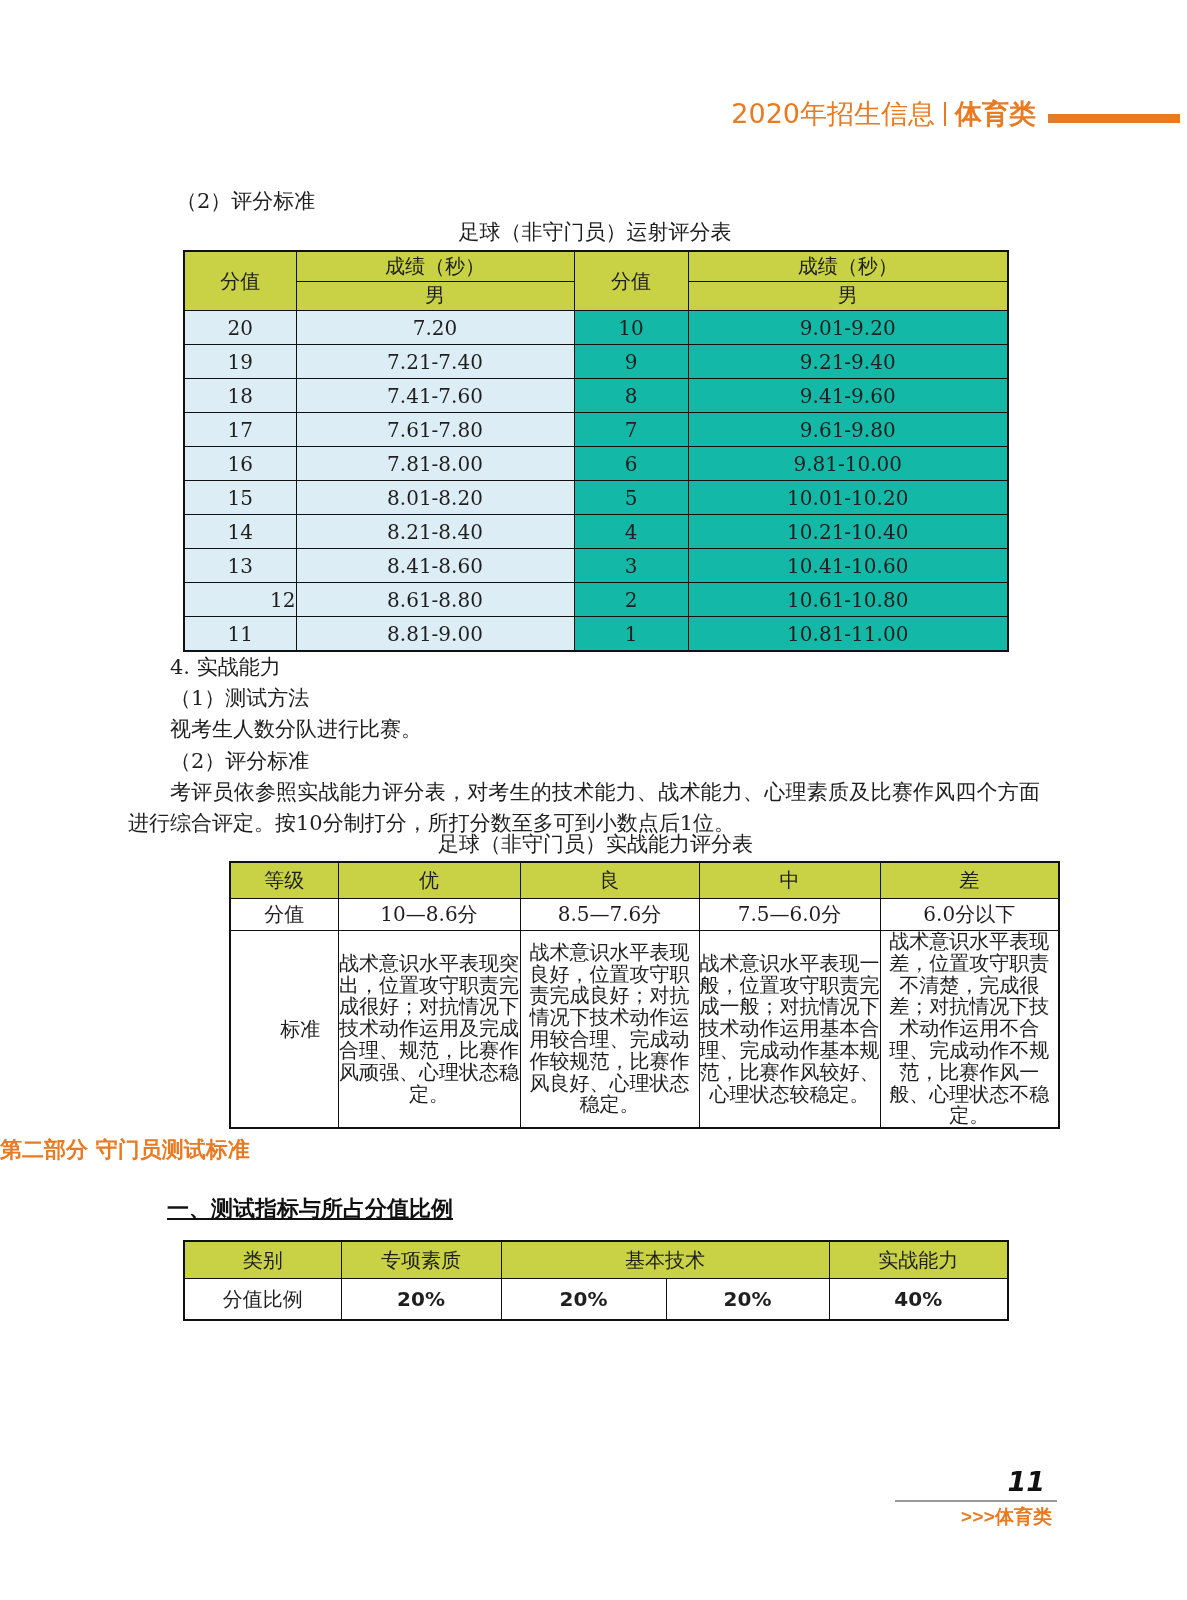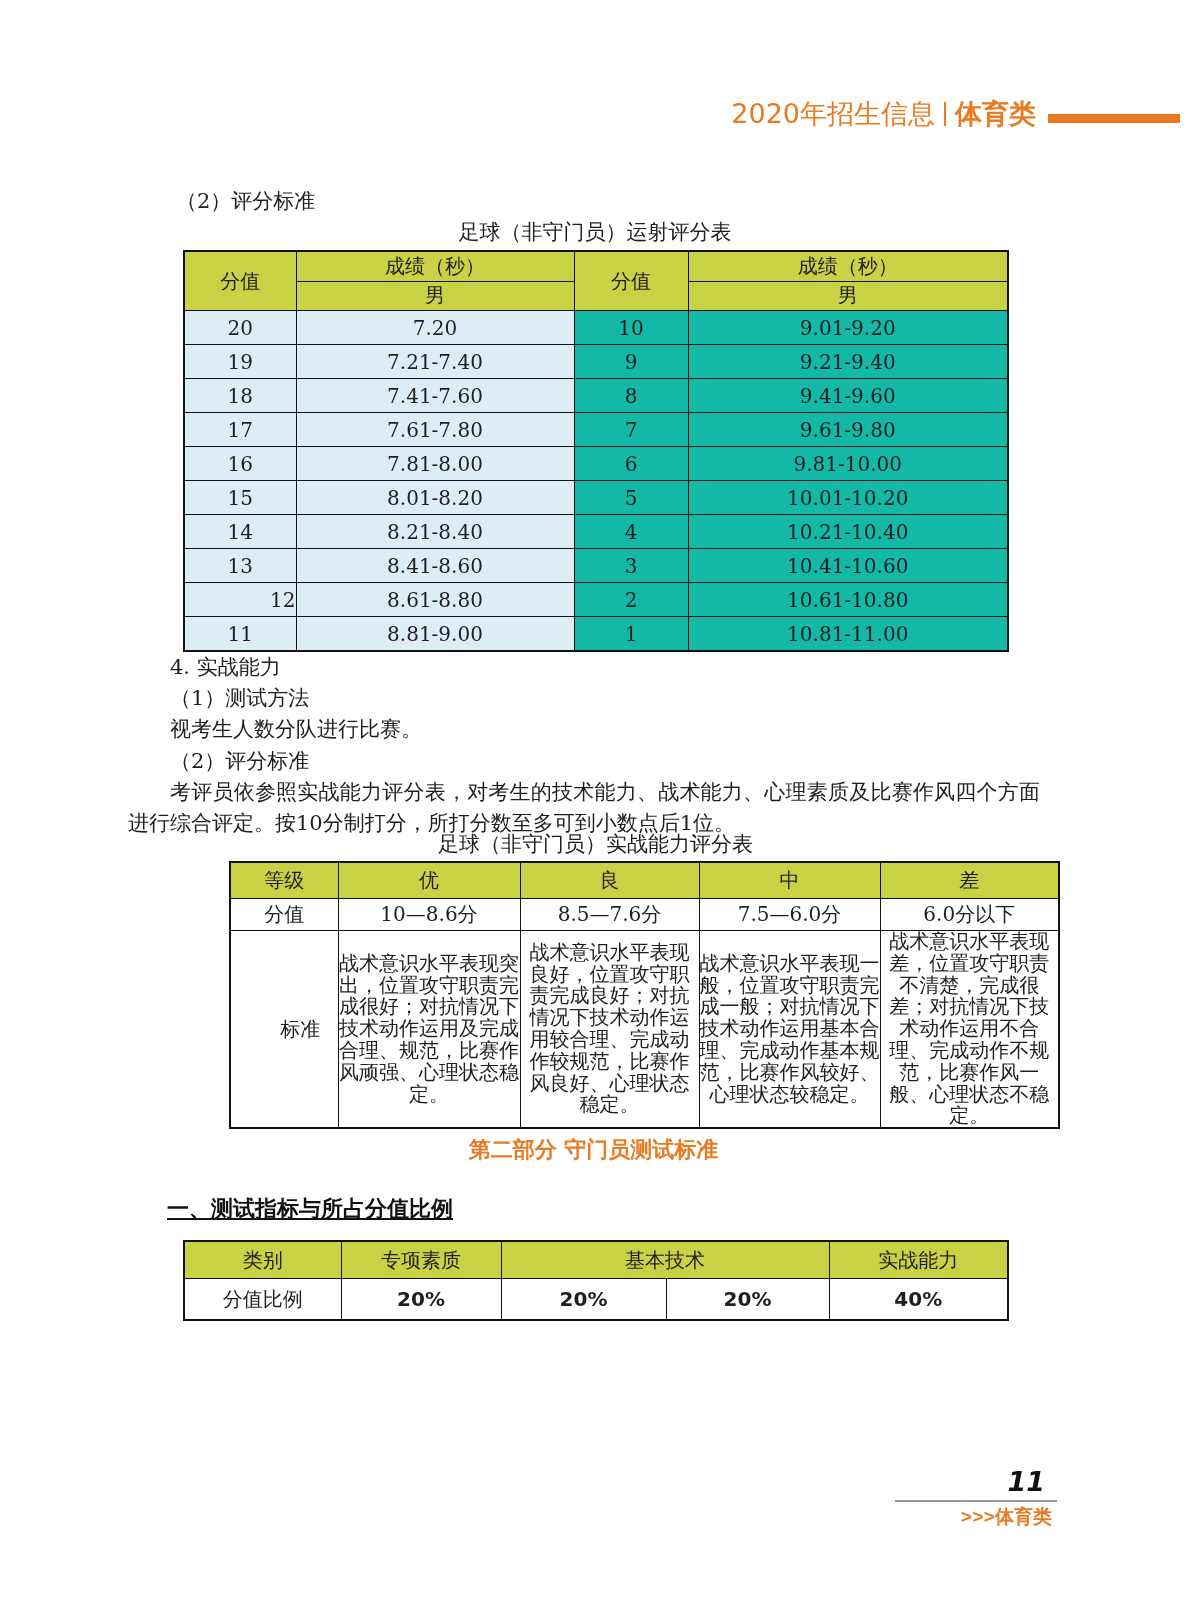--- a/index.html
+++ b/index.html
@@ -36,21 +36,21 @@
   
   td.vert{vertical-align:middle;padding:2px 0;}
   td.vert span{display:inline-block;width:1.08em;word-break:break-all;
     line-height:1.2;font-size:16.5px;text-align:center;}
   td.pct{font-family:"DejaVu Sans","Liberation Sans",sans-serif;font-weight:700;font-size:20px;}
   
   .sec{left:128px;top:652px;width:912px;font-size:21px;line-height:31.2px;}
   .sec .ind{margin-left:2em;}
   .sec .para{text-indent:2em;text-align:justify;}
   
-  .part-title{top:1135px;left:0;width:1187px;text-align:center;color:#e87a22;
+  .part-title{top:1135px;left:0;width:1187px;color:#e87a22;
     font-family:"DejaVu Sans","Liberation Sans",sans-serif;font-weight:800;font-size:22px;}
   .h1{top:1194px;left:167px;
     font-family:"DejaVu Sans","Liberation Sans",sans-serif;font-weight:800;font-size:22px;color:#111;text-decoration:underline;}
   
   .pagenum{top:1466px;left:0;width:1045px;text-align:right;
     font-family:"DejaVu Sans","Liberation Sans",sans-serif;
     font-style:italic;font-weight:800;font-size:27px;color:#111;}
   .foot-line{top:1500px;left:895px;width:162px;height:2px;background:#9a9a9a;}
   .foot-label{top:1504px;left:0;width:1052px;text-align:right;color:#e87a22;
     font-family:Liberation Mono, monospace;font-weight:800;font-size:19px;}

